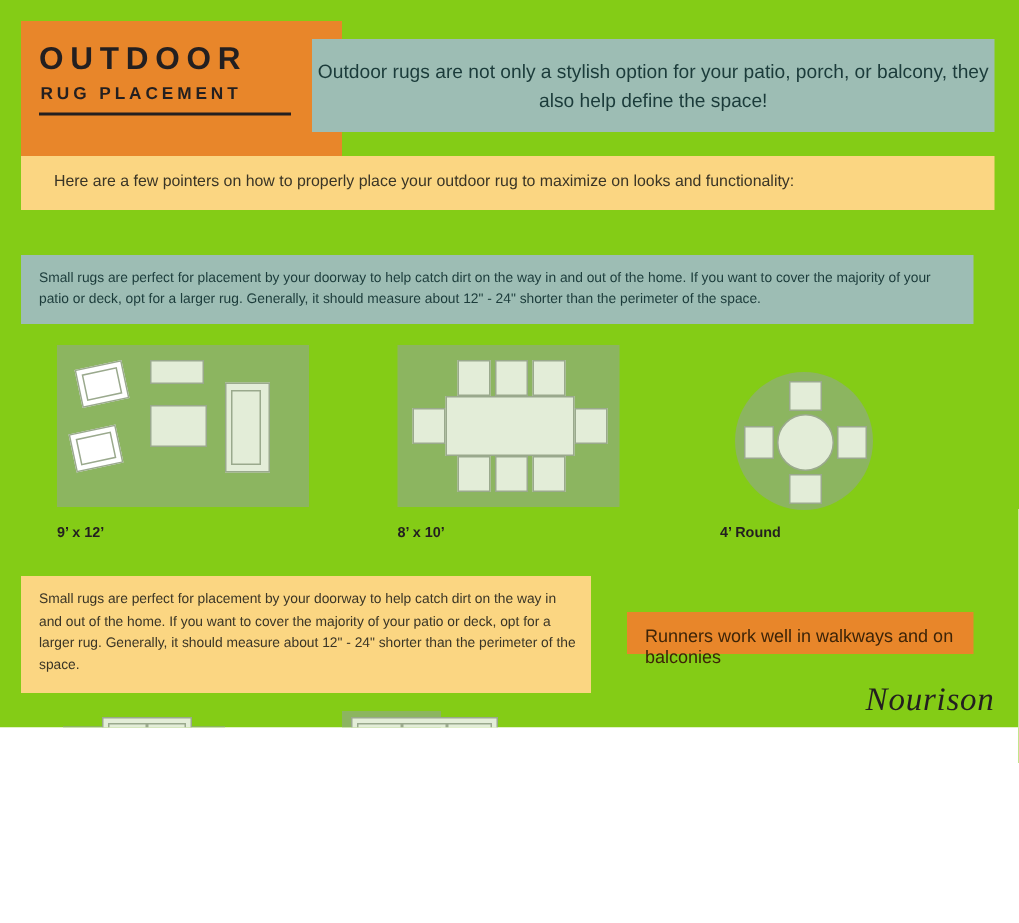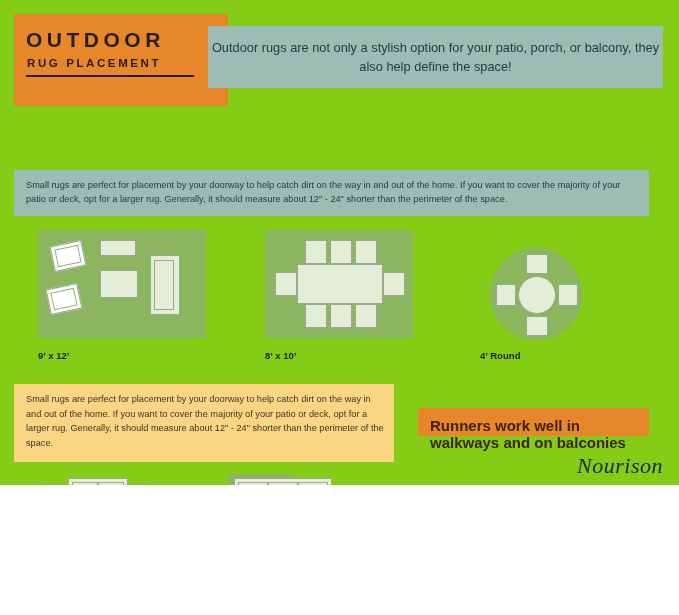--- a/index.html
+++ b/index.html
@@ -134,23 +134,22 @@
     left: 418px;
     top: 408px;
     width: 231px;
     height: 28px;
     background: #e8862a;
   }
   .orange-bar .txt {
     position: absolute;
     left: 12px;
     top: 9px;
-    font-size: 15px;
+    font-size: 12px;
     color: #3d2408;
-    font-weight: bold;
   }
 
   
   .diagram { position: absolute; }
   .rug {
     position: absolute;
     background: #8cb560;
   }
   .rug-round {
     position: absolute;
@@ -218,20 +217,23 @@
 
   <div class="orange-block"></div>
   <div class="title-main">OUTDOOR</div>
   <div class="title-rule"></div>
   <div class="title-sub">RUG PLACEMENT</div>
 
   <div class="teal-banner">
     <div class="txt">Outdoor rugs are not only a stylish option for your patio, porch, or balcony, they also help define the space!</div>
   </div>
 
+  <div class="yellow-banner">
+    <div class="txt">Here are a few pointers on how to properly place your outdoor rug to maximize on looks and functionality:</div>
+  </div>
 
   <div class="teal-bar">
     <div class="txt">Small rugs are perfect for placement by your doorway to help catch dirt on the way in and out of the home. If you want to cover the majority of your patio or deck, opt for a larger rug. Generally, it should measure about 12" - 24" shorter than the perimeter of the space.</div>
   </div>
 
   <div class="diagram" style="left:38px; top:230px; width:168px; height:108px;">
     <div class="rug" style="left:0; top:0; width:168px; height:108px;"></div>
 
     <div class="furn-white" style="left:14px; top:13px; width:30px; height:24px; transform:rotate(-12deg);"></div>
     <div class="furn-white" style="left:18px; top:17px; width:22px; height:16px; transform:rotate(-12deg);"></div>

